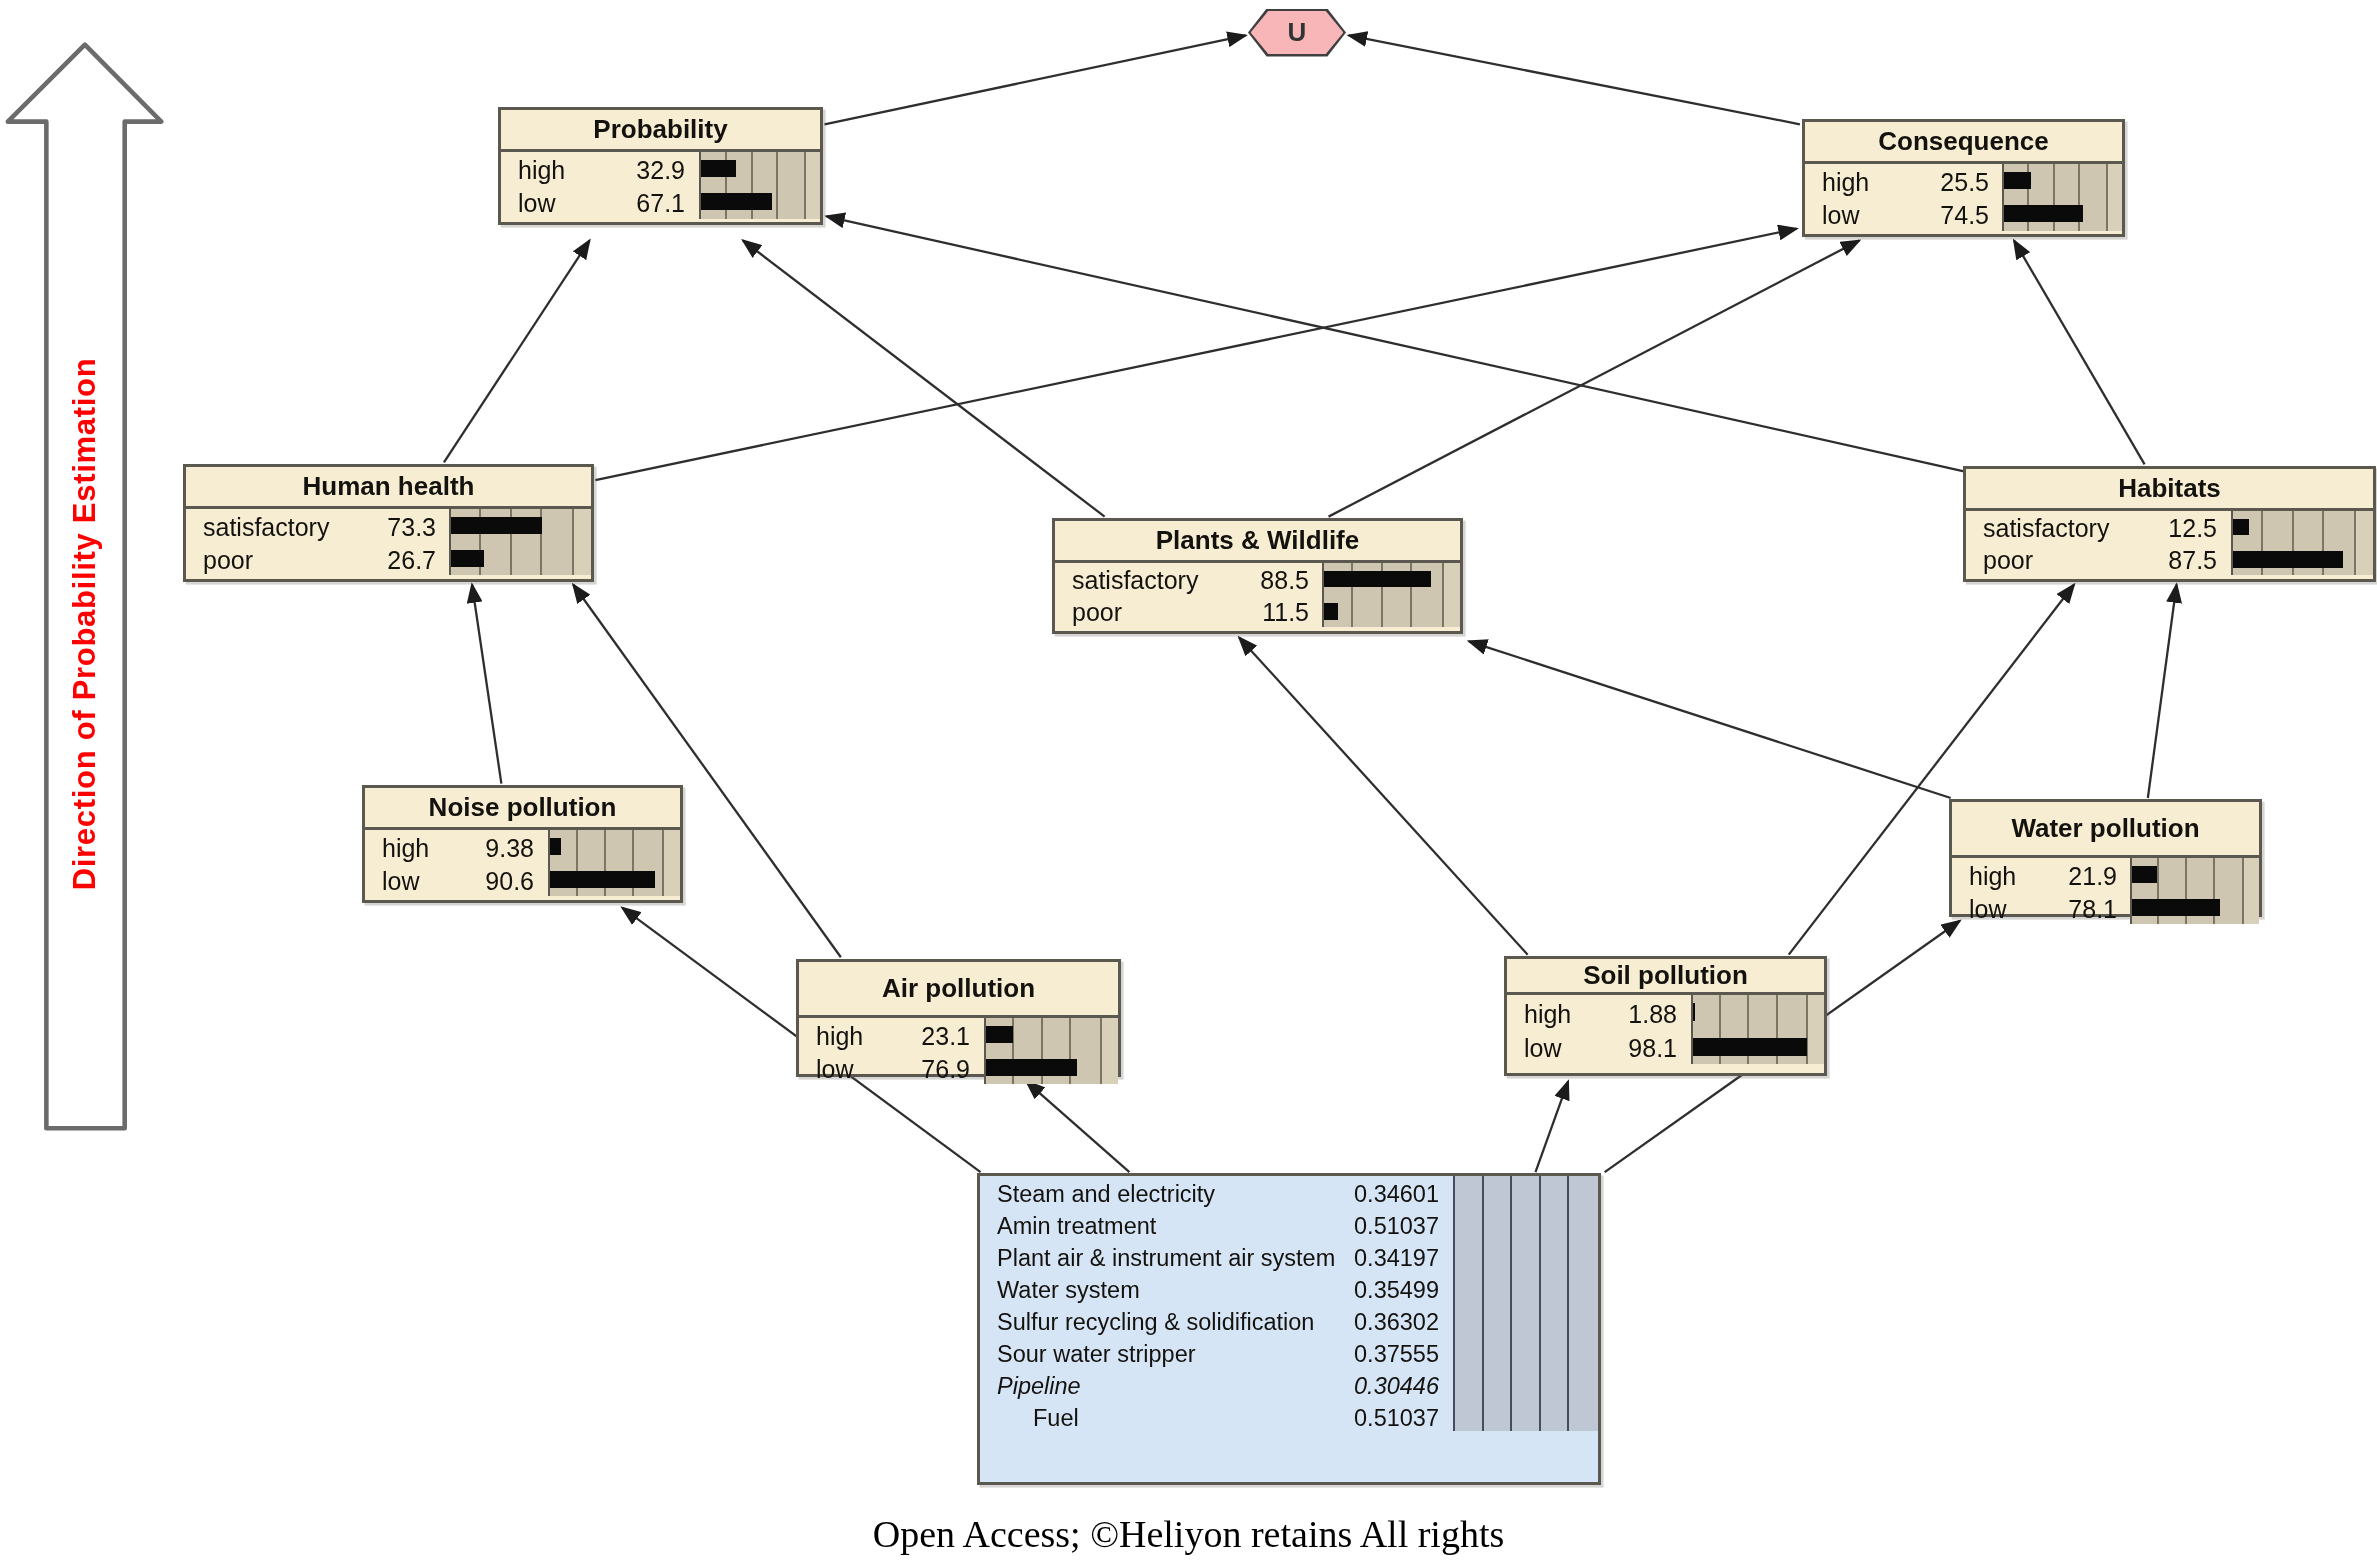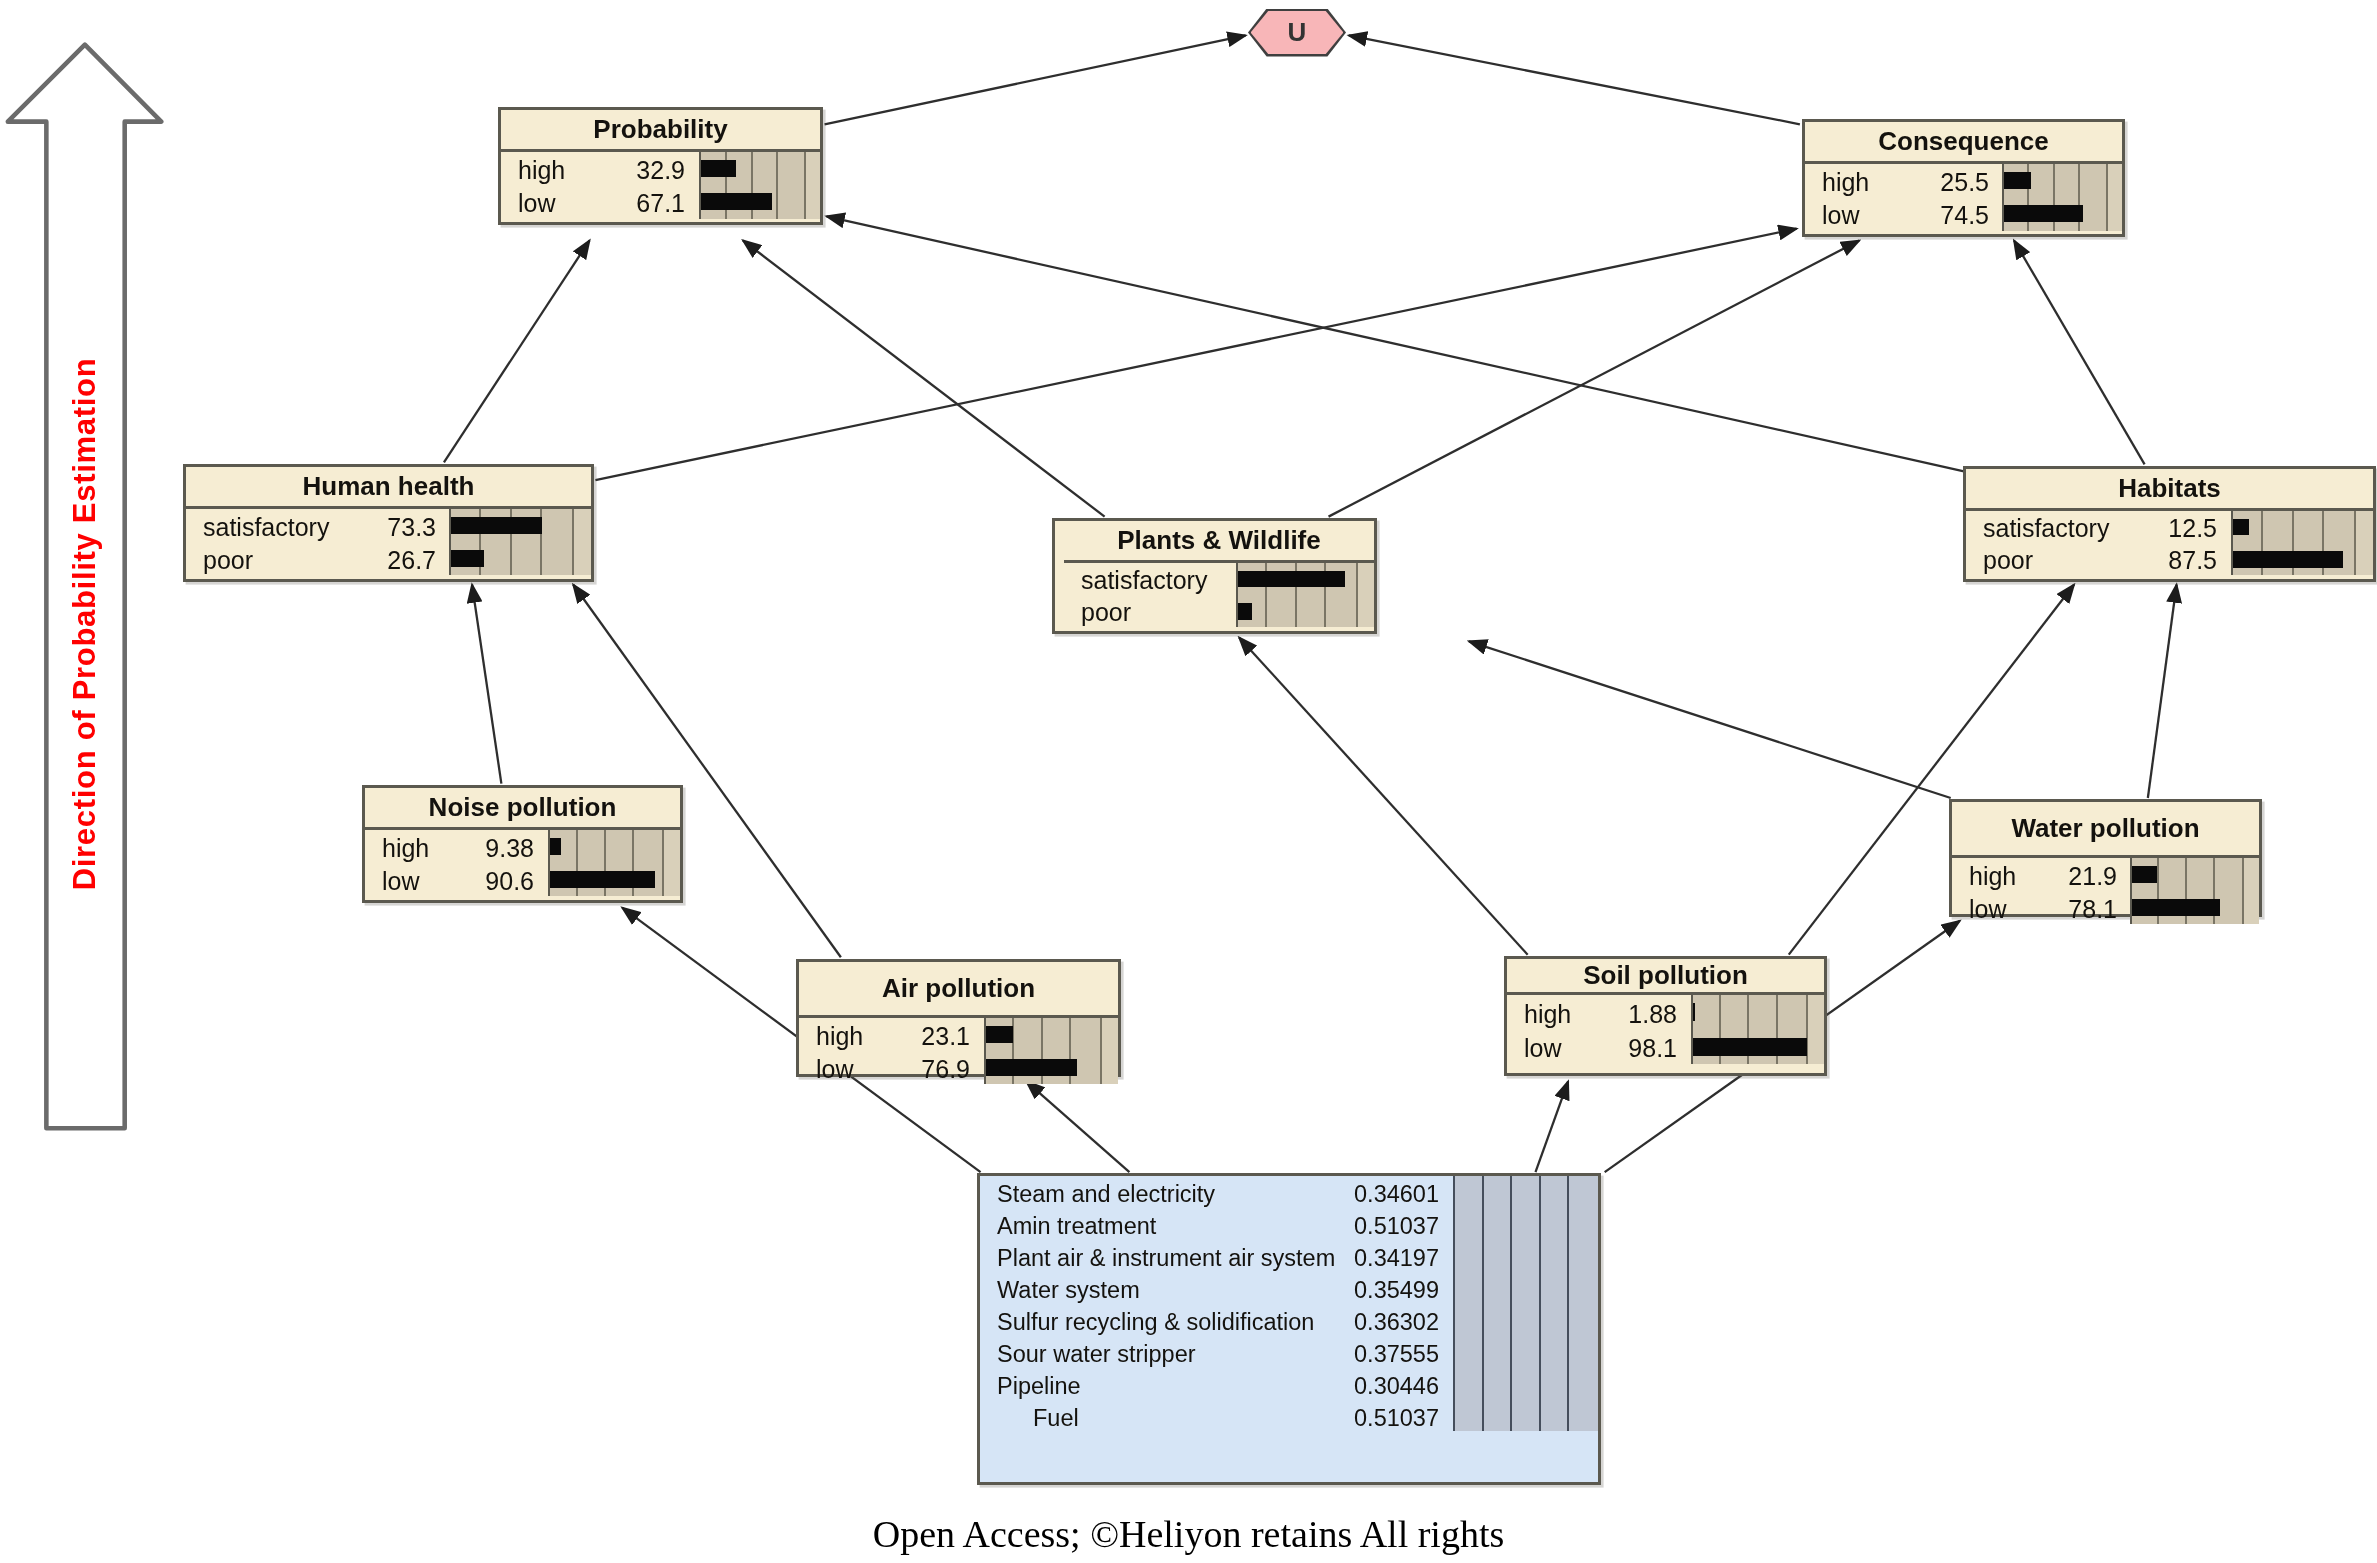--- a/index.html
+++ b/index.html
@@ -163,21 +163,21 @@
               <span class="val">26.7</span>
             </div>
           </div>
           <div class="bararea" style="width: 142px;">
             <div class="grid"></div>
             <div class="bar" style="top: 8px; height: 17px; width: 91px;"></div>
             <div class="bar" style="top: 41px; height: 17px; width: 33px;"></div>
           </div>
         </div>
       </div>
-      <div class="node" style="left: 1052px; top: 518px; width: 325px; height: 116px; padding-left: 9px;">
+      <div class="node" style="left: 1052px; top: 518px; width: 411px; height: 116px;">
         <div class="title" style="height: 42px; font-size: 26px;">Plants &amp; Wildlife</div>
         <div class="body" style="height: 64px;">
           <div class="rows" style="width: 267px;">
             <div class="row" style="height: 32px; font-size: 25px;">
               <span class="lbl">satisfactory</span>
               <span class="val">88.5</span>
             </div>
             <div class="row" style="height: 32px; font-size: 25px;">
               <span class="lbl">poor</span>
               <span class="val">11.5</span>
@@ -310,21 +310,21 @@
               <span class="val">0.35499</span>
             </div>
             <div class="row" style="height: 32px; font-size: 23.5px;">
               <span class="lbl">Sulfur recycling &amp; solidification</span>
               <span class="val">0.36302</span>
             </div>
             <div class="row" style="height: 32px; font-size: 23.5px;">
               <span class="lbl">Sour water stripper</span>
               <span class="val">0.37555</span>
             </div>
-            <div class="row" style="height: 32px; font-size: 23.5px;">
+            <div class="row" style="height: 32px; font-size: 23.5px; font-style: italic;">
               <span class="lbl">Pipeline</span>
               <span class="val">0.30446</span>
             </div>
             <div class="row" style="height: 32px; font-size: 23.5px; padding-left: 36px;">
               <span class="lbl">Fuel</span>
               <span class="val">0.51037</span>
             </div>
           </div>
           <div class="bararea" style="width: 145px;">
             <div class="grid"></div>

